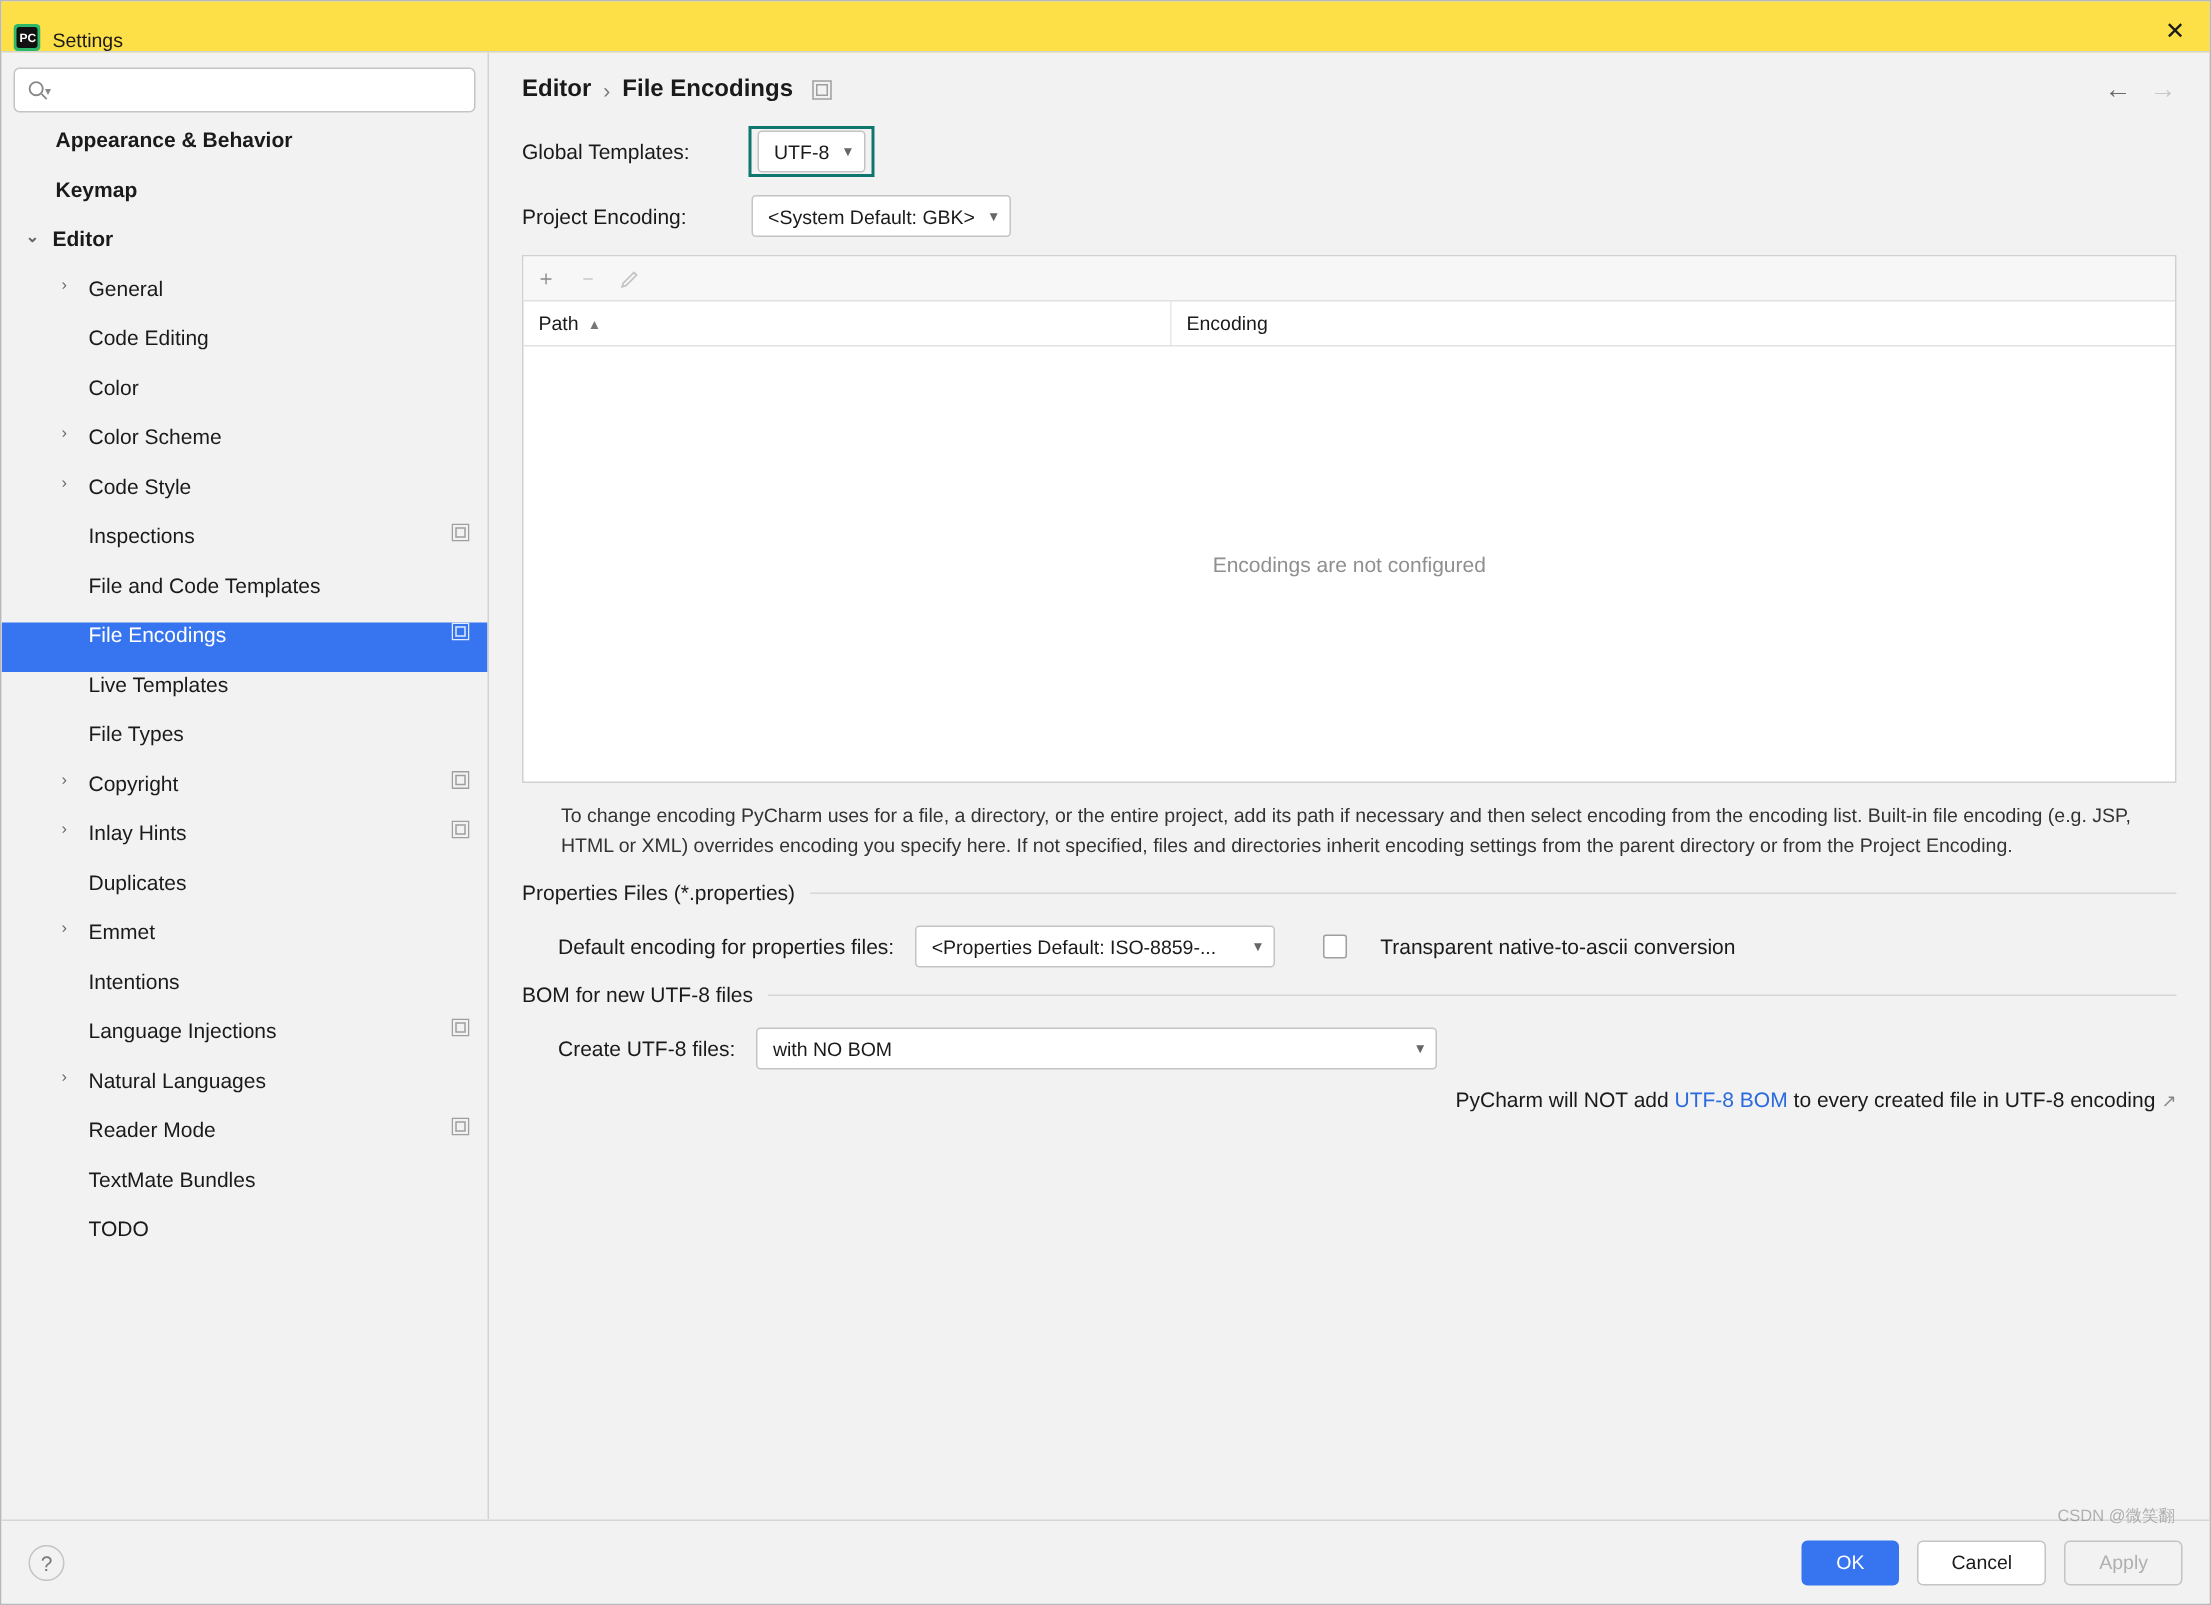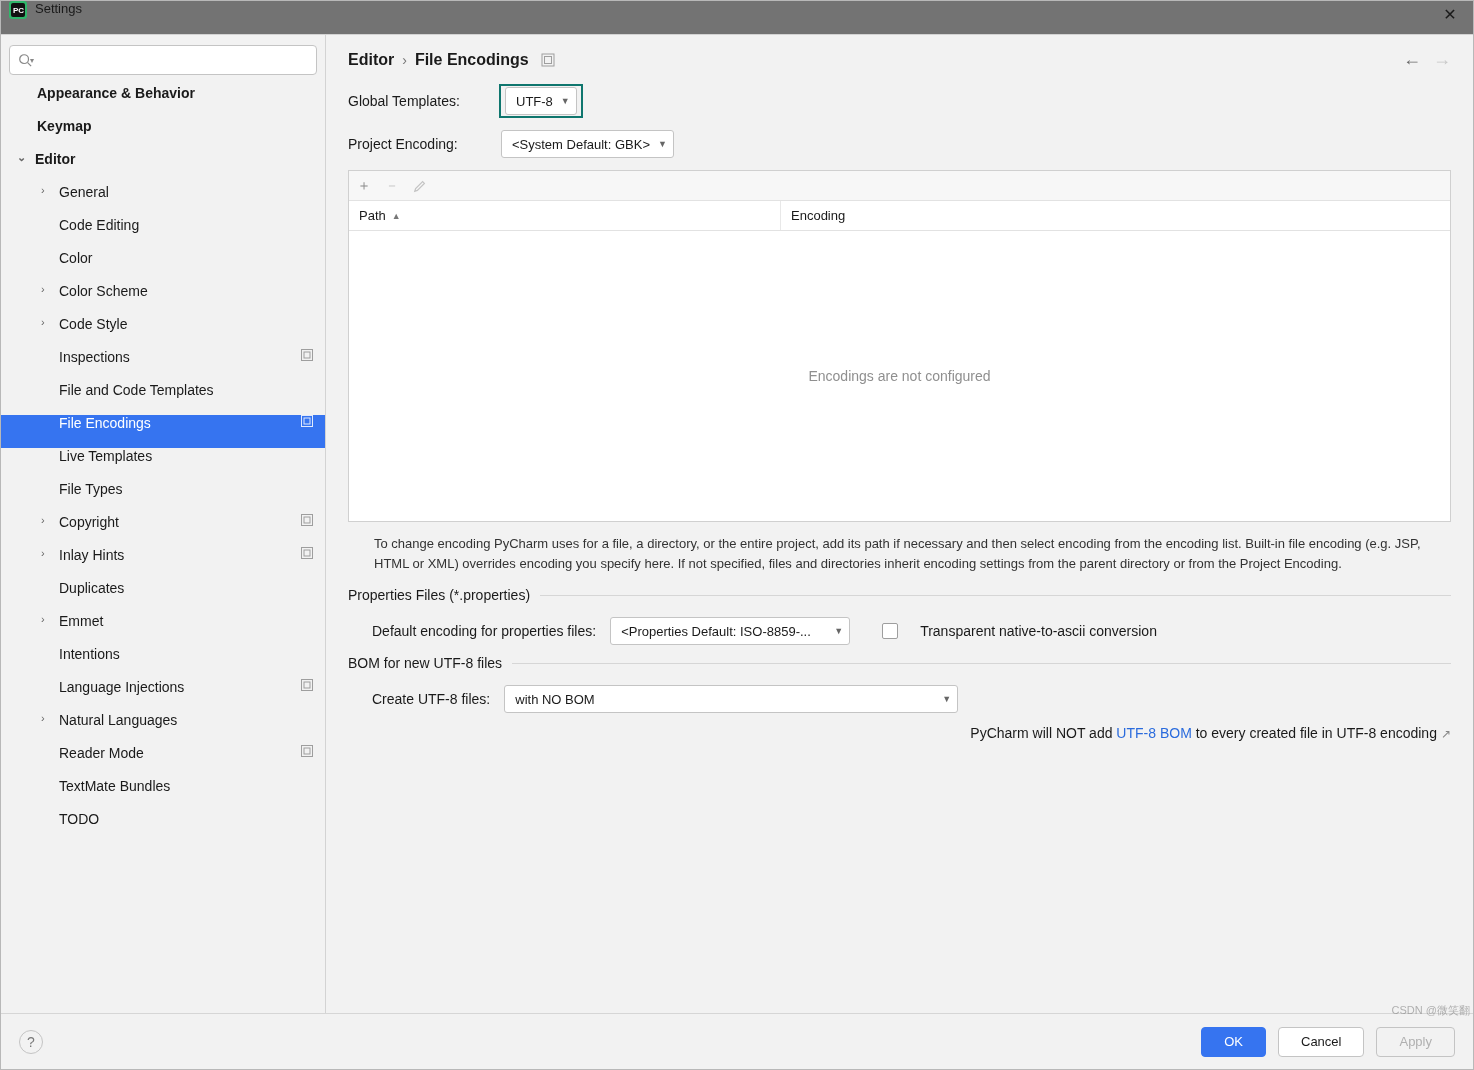--- a/index.html
+++ b/index.html
@@ -1,18 +1,18 @@
 <!DOCTYPE html>
 <html><head>
 <meta charset="utf-8">
 <style>
 * { box-sizing: border-box; margin: 0; padding: 0; }
 body { font-family: -apple-system, "Segoe UI", Arial, sans-serif; font-size: 13px; color: #1a1a1a; background: #f2f2f2; width: 1474px; height: 1070px; overflow: hidden; }
 .window { width: 100%; height: 100%; background: #f2f2f2; border: 1px solid #b8b8b8; display: flex; flex-direction: column; }
-.title-bar { height: 34px; display: flex; align-items: flex-start; padding: 0 8px; border-bottom: 1px solid #d3d3d3; background: #737373; }
+.title-bar { height: 34px; display: flex; align-items: flex-end; padding: 0 8px; border-bottom: 1px solid #d3d3d3; background: #fde047; }
 .app-icon { width: 18px; height: 18px; margin-right: 8px; }
 .title-text { font-size: 13px; }
 .close-x { margin-left: auto; width: 30px; height: 26px; display: flex; align-items: center; justify-content: center; font-size: 16px; cursor: pointer; }
 .body { flex: 1; display: flex; overflow: hidden; }
 .sidebar { width: 325px; min-width: 325px; border-right: 1px solid #d3d3d3; display: flex; flex-direction: column; background: #f2f2f2; }
 .search-wrap { padding: 10px 8px; }
 .search { position: relative; width: 100%; height: 30px; border: 1px solid #c4c4c4; border-radius: 4px; background: #fff; display: flex; align-items: center; padding: 0 8px; }
 .search svg { width: 14px; height: 14px; color: #888; }
 .search .chev { margin-left: -2px; font-size: 8px; color: #888; }
 .search input { border: none; outline: none; flex: 1; margin-left: 6px; font-size: 13px; }
@@ -67,21 +67,21 @@
 .chk { width: 16px; height: 16px; border: 1px solid #9e9e9e; border-radius: 2px; background: #fff; display: inline-block; margin-left: 18px; margin-right: 8px; }
 .note { text-align: right; margin-top: 12px; font-size: 14px; padding-left: 170px; }
 .note .link { color: #2a6bdd; }
 .note .ext { color: #888; margin-left: 4px; font-size: 12px; }
 .footer { height: 56px; border-top: 1px solid #d6d6d6; display: flex; align-items: center; padding: 0 18px; background: #f2f2f2; }
 .help-btn { width: 24px; height: 24px; border: 1px solid #c4c4c4; border-radius: 50%; display: flex; align-items: center; justify-content: center; color: #7a7a7a; cursor: pointer; font-size: 14px; }
 .btn-group { margin-left: auto; display: flex; gap: 12px; }
 .btn { height: 30px; padding: 0 22px; border-radius: 4px; font-size: 13px; display: flex; align-items: center; cursor: pointer; border: 1px solid #c4c4c4; background: #fff; }
 .btn.primary { background: #3674f0; color: #fff; border-color: #3674f0; font-weight: 500; }
 .btn.disabled { color: #b0b0b0; background: #f2f2f2; }
-.watermark { position: absolute; right: 4px; bottom: 52px; font-size: 11px; color: rgba(120,120,120,0.55); pointer-events: none; }
+.watermark { position: absolute; right: 24px; bottom: 52px; font-size: 11px; color: rgba(120,120,120,0.55); pointer-events: none; }
 </style>
 </head>
 <body>
 
 <div class="window">
   <div class="title-bar">
     <svg class="app-icon" viewBox="0 0 18 18">
         <rect width="18" height="18" rx="3" fill="#2fb76a"></rect>
         <rect x="2" y="2" width="14" height="14" rx="2" fill="#111"></rect>
         <text x="4" y="12" font-size="8" fill="#fff" font-family="Arial" font-weight="bold">PC</text>

